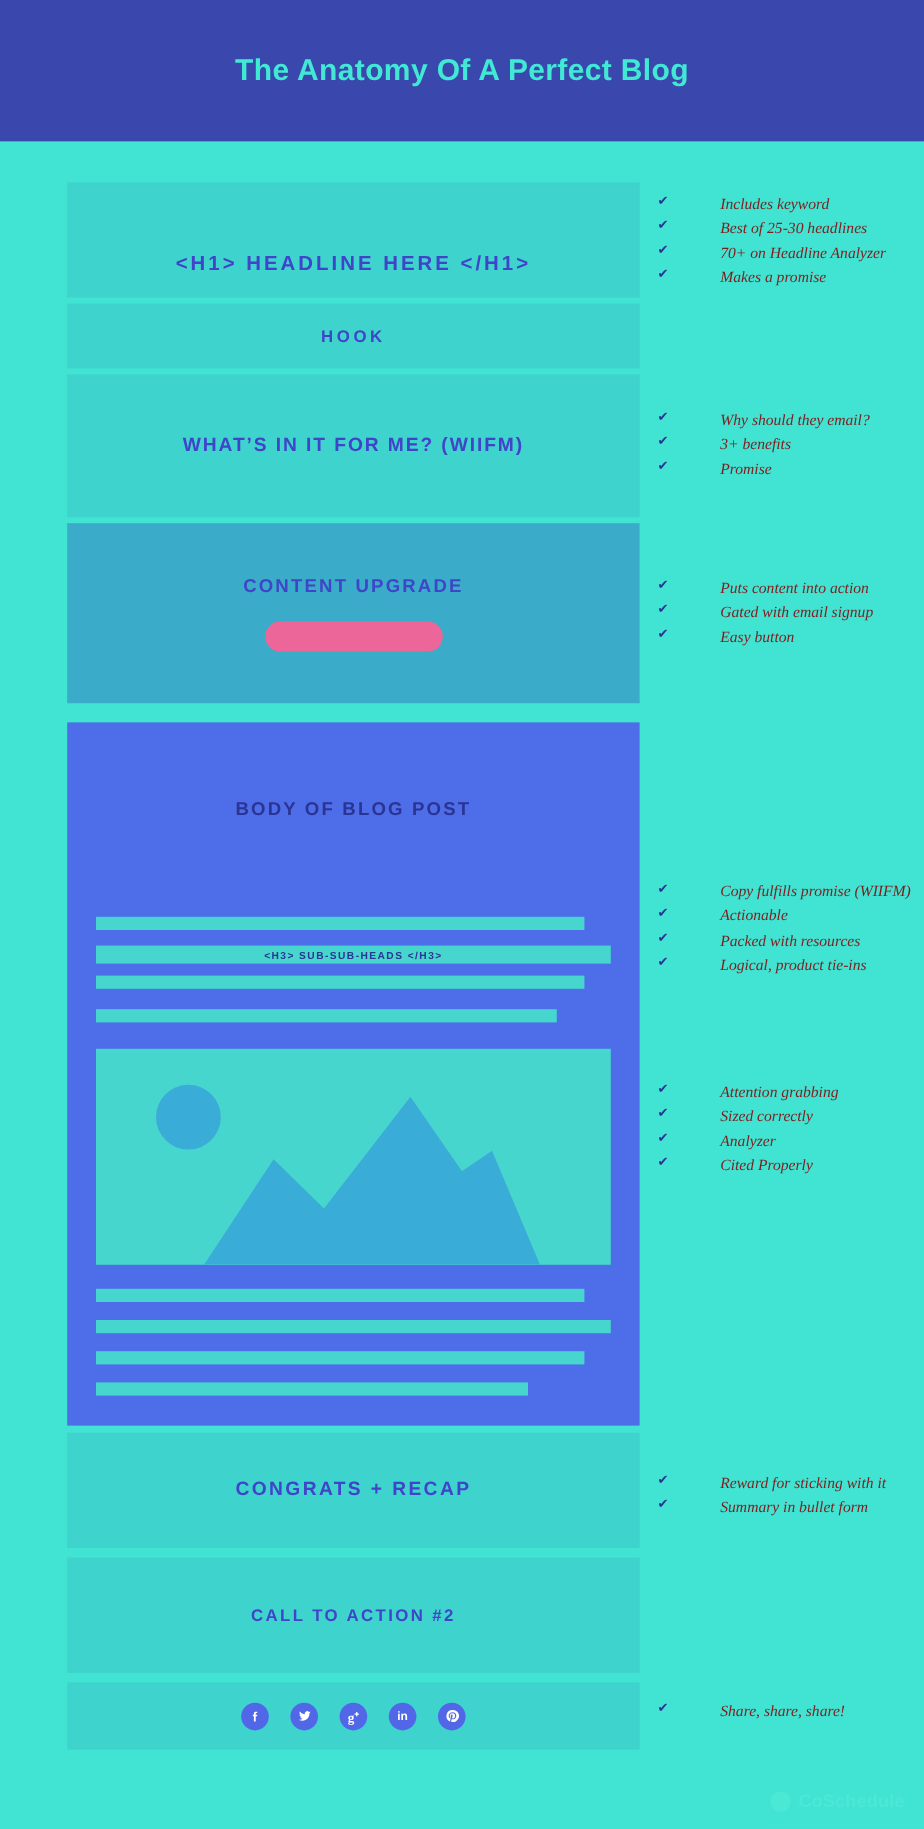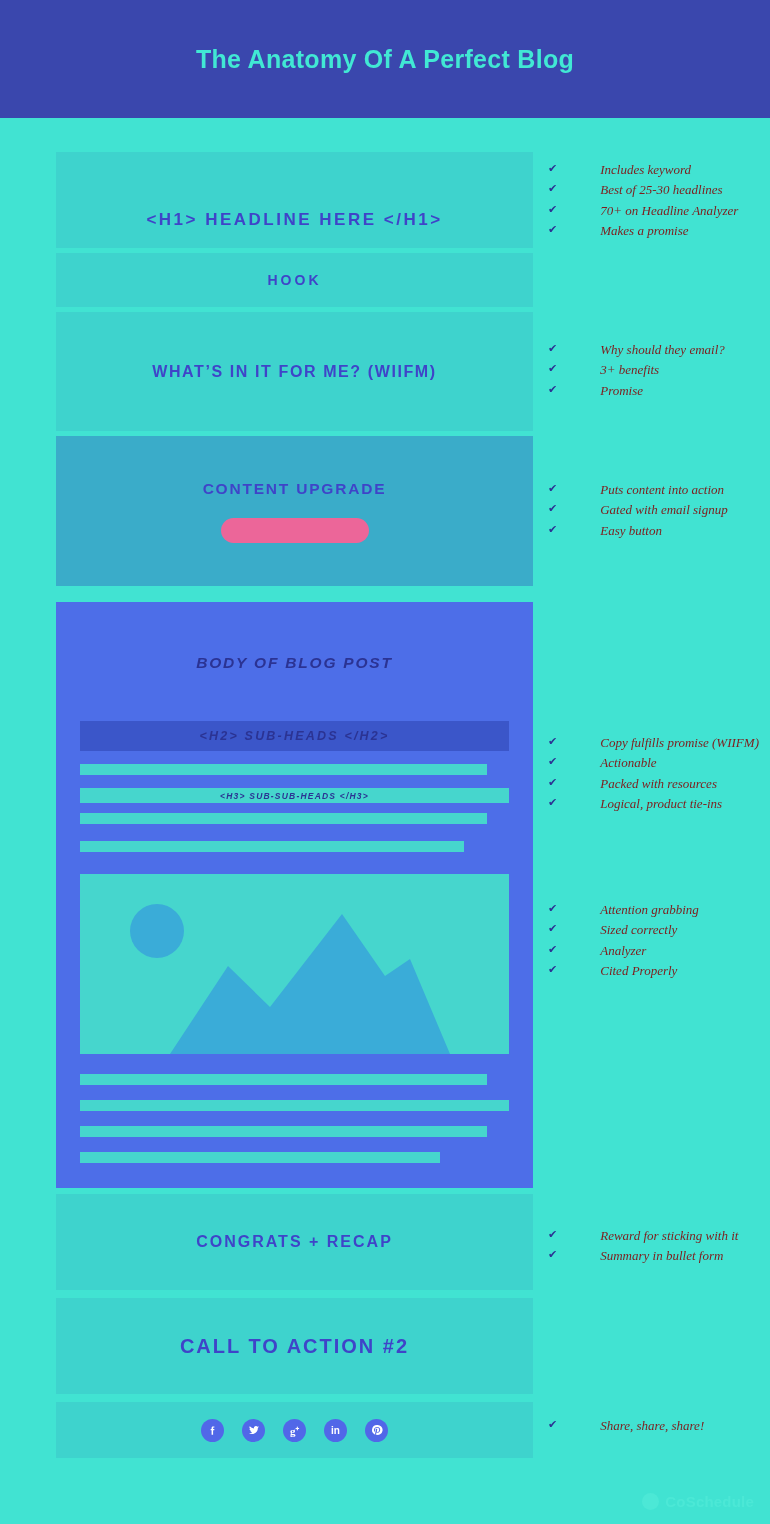--- a/index.html
+++ b/index.html
@@ -76,39 +76,38 @@
     letter-spacing: 2.5px;
     margin-top: 39px;
   }
   .label-hook {
     font-size: 14px;
     letter-spacing: 3px;
   }
   .label-wiifm { font-size: 16px; letter-spacing: 1.6px; }
   .label-upgrade { font-size: 15.5px; letter-spacing: 1.8px; }
   .label-congrats { font-size: 16px; letter-spacing: 2px; }
-  .label-cta { font-size: 20px; letter-spacing: 2px; }
+  .label-cta { font-size: 14px; letter-spacing: 2px; }
 
   .block-upgrade {
     background: #3aacc9;
   }
   .cta-button {
     width: 148px;
     height: 25px;
     border-radius: 13px;
     background: #ec6699;
     margin-top: 20px;
   }
 
   
   .block-bodypost {
     background: #4d6ee8;
     display: block;
-    padding: 0;
-    font-style: italic;
+    padding: 12px;
   }
   .bodypost-title {
     text-align: center;
     padding-top: 52px;
     color: #2b3393;
     font-size: 15.5px;
     font-weight: bold;
     letter-spacing: 1.8px;
   }
   .h2-bar {
@@ -270,23 +269,20 @@
 
     <div class="block block-upgrade" style="top:318px; height:150px;">
       <div class="block-label label-upgrade">CONTENT UPGRADE</div>
       <div class="cta-button"></div>
     </div>
 
     <div class="block block-bodypost" style="top:484px; height:586px;">
 
       <div class="bodypost-title">BODY OF BLOG POST</div>
 
-      <div class="h2-bar" style="top:119px;">
-        <span class="tag">&lt;H2&gt;  SUB-HEADS  &lt;/H2&gt;</span>
-      </div>
 
       <div class="text-bar" style="top:162px; width:407px;"></div>
 
       <div class="h3-bar" style="top:186px; width:429px;">
         <span class="tag">&lt;H3&gt;  SUB-SUB-HEADS  &lt;/H3&gt;</span>
       </div>
 
       <div class="text-bar" style="top:211px; width:407px;"></div>
       <div class="text-bar" style="top:239px; width:384px;"></div>
 

